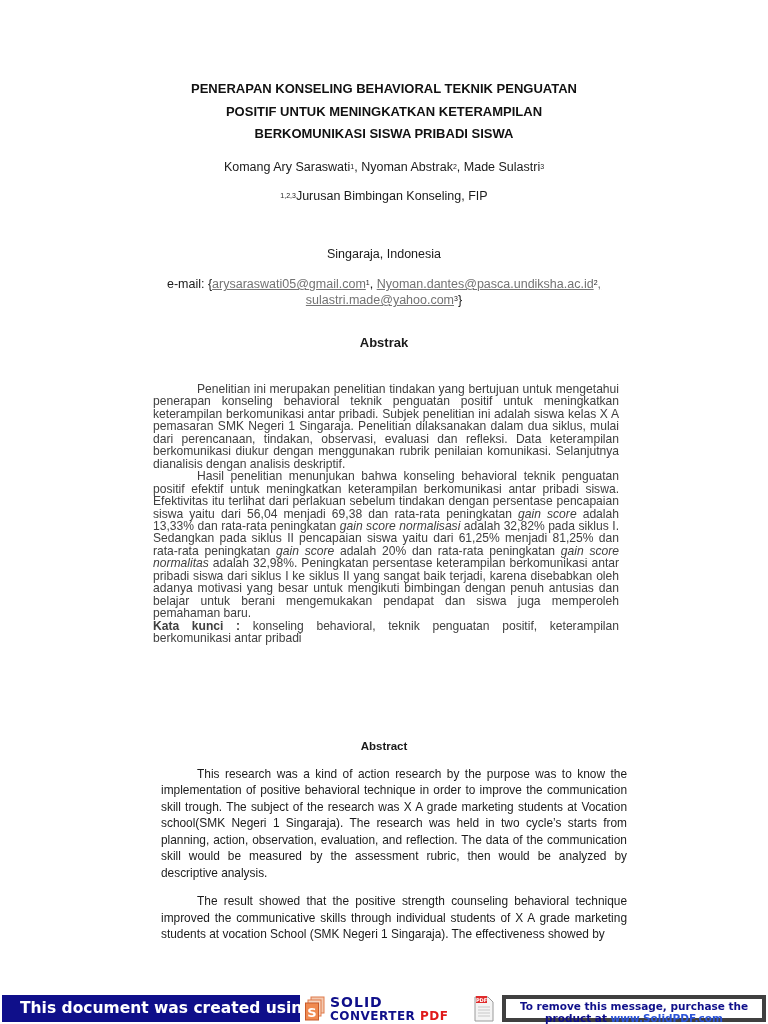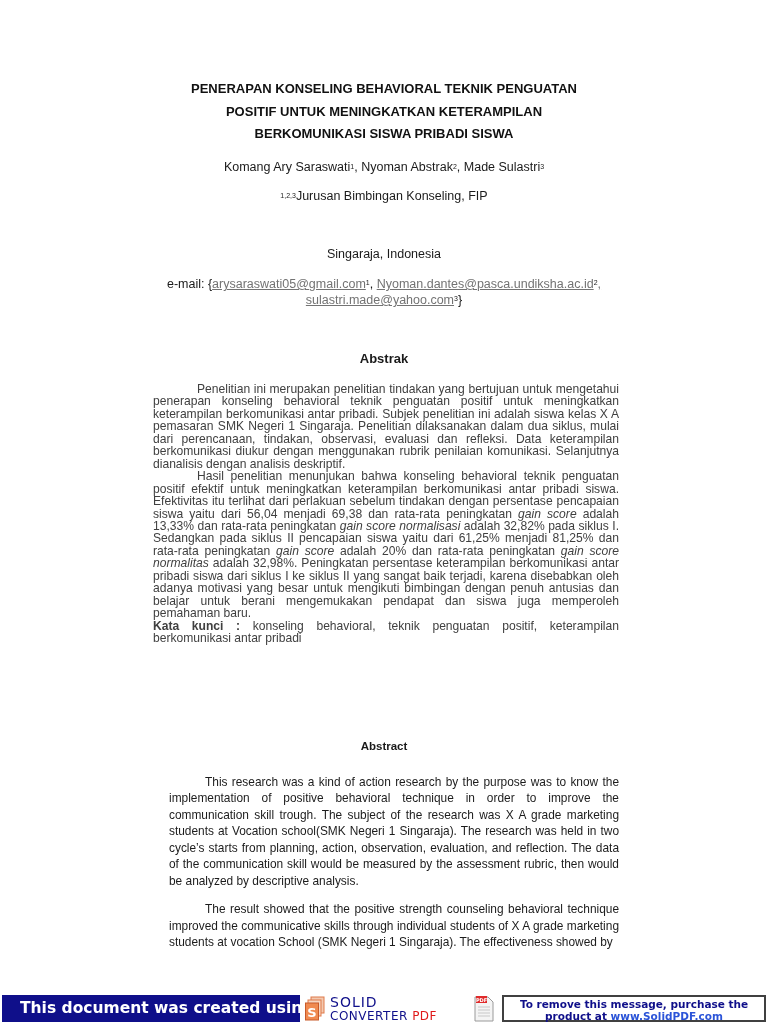--- a/index.html
+++ b/index.html
@@ -20,38 +20,38 @@
       position:absolute; left:153px; width:466px; font-size:12.1px; line-height:12.45px;
       text-align:justify; color:#404040;
     }
     .para p { margin:0; text-indent:44px; }
     .para p.noindent { text-indent:0; }
     .para .kw-label { font-weight:bold; }
     .para-en {
       position:absolute; left:161px; width:466px; font-size:11.9px; line-height:16.45px;
       text-align:justify; color:#1c1c1c;
     }
-    .para-en p { margin:8px; text-indent:36px; }
+    .para-en p { margin:0; text-indent:36px; }
     .banner {
       position:absolute; left:0; top:993px; width:768px; height:31px; background:#ffffff;
     }
     .banner-left {
       position:absolute; left:2px; top:2px; width:300px; height:27px; background:#0f0f8a;
       color:#fff; font-family:"DejaVu Sans", sans-serif; font-weight:bold; font-size:15.5px;
       line-height:27px; padding-left:18px; box-sizing:border-box; white-space:nowrap;
     }
     .logo { position:absolute; left:300px; top:1px; width:200px; height:29px; background:#fff; }
     .logo-icon { position:absolute; left:5px; top:2px; width:20px; height:25px; }
-    .logo-text { position:absolute; left:30px; top:1px; font-family:"DejaVu Sans", sans-serif; font-weight:normal; color:#0f0f8a; }
+    .logo-text { position:absolute; left:30px; top:1px; font-family:"DejaVu Sans", sans-serif; font-weight:bold; color:#0f0f8a; }
     .logo-solid { font-size:14px; line-height:14px; letter-spacing:1px; display:block; }
     .logo-conv { font-size:12px; line-height:14px; letter-spacing:0.5px; display:block; white-space:nowrap; }
     .logo-pdf { color:#e01919; }
     .doc-icon { position:absolute; left:474px; top:2px; width:20px; height:27px; }
     .banner-right {
-      position:absolute; left:502px; top:2px; width:264px; height:27px; border:2px solid #404040;
+      position:absolute; left:502px; top:2px; width:264px; height:27px; border:4px solid #404040;
       box-sizing:border-box; text-align:center; font-family:"DejaVu Sans", sans-serif; font-weight:bold;
       font-size:10.5px; line-height:12px; color:#0f0f8a; padding-top:1px;
     }
     .banner-right .url { color:#2b54d8; }
   </style>
 </head>
 <body>
 
 <div class="page">
 
@@ -70,21 +70,21 @@
   </div>
 
 
   <div class="meta" style="top:247px;">Singaraja, Indonesia</div>
 
   <div class="meta" style="top:276px; line-height:16px;">
     <span>e-mail: {</span><span class="link">arysaraswati05@gmail.com</span><sup>1</sup>, <span class="link">Nyoman.dantes@pasca.undiksha.ac.id</span><sup>2</sup><span class="link">,</span><br>
     <span class="link">sulastri.made@yahoo.com</span><sup>3</sup><span>}</span>
   </div>
 
-  <div class="sec-head" style="top:351px; font-size:13px;">Abstrak</div>
+  <div class="sec-head" style="top:335px; font-size:13px;">Abstrak</div>
 
   <div class="para" style="top:383px;">
     <p>Penelitian ini merupakan penelitian tindakan yang bertujuan untuk mengetahui penerapan konseling behavioral teknik penguatan positif untuk meningkatkan keterampilan berkomunikasi antar pribadi. Subjek penelitian ini adalah siswa kelas X A pemasaran SMK Negeri 1 Singaraja. Penelitian dilaksanakan dalam dua siklus, mulai dari perencanaan, tindakan, observasi, evaluasi dan refleksi. Data keterampilan berkomunikasi diukur dengan menggunakan rubrik penilaian komunikasi. Selanjutnya dianalisis dengan analisis deskriptif.</p>
     <p><span>Hasil penelitian menunjukan bahwa konseling behavioral teknik penguatan positif efektif untuk meningkatkan keterampilan berkomunikasi antar pribadi siswa. Efektivitas itu terlihat dari perlakuan sebelum tindakan dengan persentase pencapaian siswa yaitu dari 56,04 menjadi 69,38 dan rata-rata peningkatan </span><i>gain score</i><span> adalah 13,33% dan rata-rata peningkatan </span><i>gain score normalisasi</i><span> adalah 32,82% pada siklus I. Sedangkan pada siklus II pencapaian siswa yaitu dari 61,25% menjadi 81,25% dan rata-rata peningkatan </span><i>gain score</i><span> adalah 20% dan rata-rata peningkatan </span><i>gain score normalitas</i><span> adalah 32,98%. Peningkatan persentase  keterampilan berkomunikasi antar pribadi siswa dari siklus I ke siklus II yang sangat baik terjadi, karena disebabkan oleh adanya motivasi yang besar untuk mengikuti bimbingan dengan penuh antusias dan belajar untuk berani mengemukakan pendapat dan siswa juga memperoleh pemahaman baru.</span></p>
     <p class="noindent"><span class="kw-label">Kata kunci :</span><span> konseling behavioral, teknik penguatan positif, keterampilan berkomunikasi antar pribadi</span></p>
   </div>
 
   <div class="sec-head" style="top:740px; font-size:11.5px;">Abstract</div>
 
   <div class="para-en" style="top:766px;">

